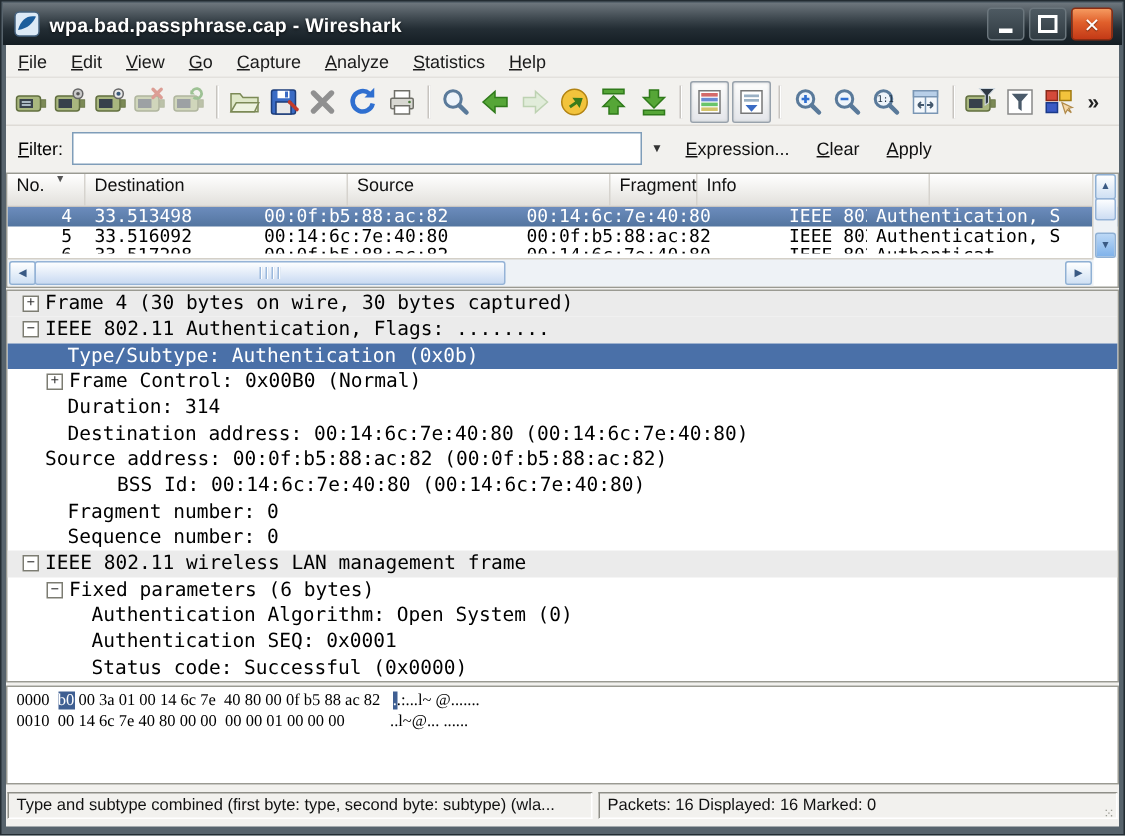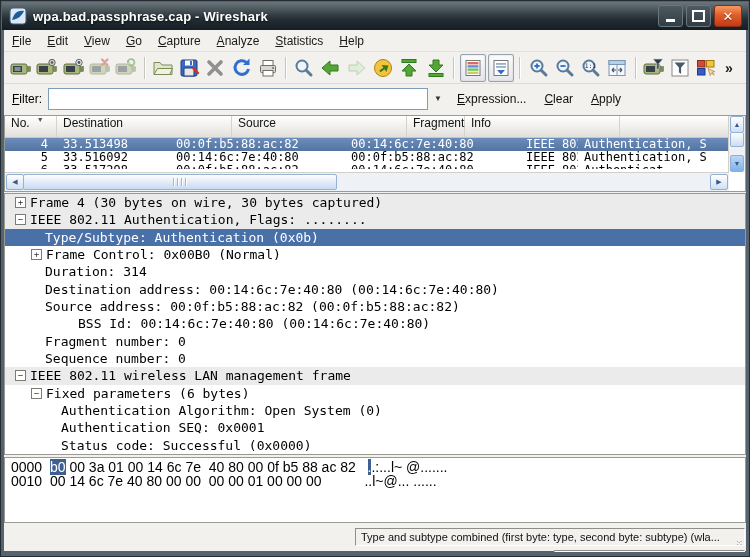--- a/index.html
+++ b/index.html
@@ -85,27 +85,27 @@
   .drow{height:17.33px;line-height:17.3px;font-family:"DejaVu Sans Mono","Liberation Mono",monospace;
     font-size:13px;white-space:pre;display:flex;align-items:center;color:#000;}
   .drow.shaded{background:#ebebeb;}
   .drow.selected{background:#4a70a8;color:#fff;}
   .expander{display:inline-flex;width:9px;height:9px;border:1px solid #7c7c72;background:#fff;
     color:#333;font-size:9px;line-height:7px;align-items:center;justify-content:center;
     font-family:"DejaVu Sans Mono",monospace;flex:0 0 auto;margin-right:4px;}
 
   
   .hex-pane{top:427px;height:66px;overflow:hidden;padding-top:2px;box-sizing:border-box;}
-  .hexrow{font-family:Liberation Sans, sans-serif;font-size:14px;line-height:14px;
+  .hexrow{font-family:Liberation Serif, serif;font-size:11px;line-height:14px;
     white-space:pre;padding-left:6px;color:#000;}
   .hl{background:#3f5f92;color:#fff;}
 
   
-  .statusbar{position:absolute;left:0;right:0;bottom:0;height:23px;display:flex;align-items:flex-end;
-    font-size:11px;color:#111;gap:4px;padding:0 1px;box-sizing:border-box;flex-direction:column;}
+  .statusbar{position:absolute;left:0;right:0;bottom:0;height:23px;display:flex;align-items:flex-start;
+    font-size:11px;color:#111;gap:4px;padding:0 1px;box-sizing:border-box;}
   .spanel{height:18px;border:1px solid;border-color:#8f8f88 #ffffff #ffffff #8f8f88;
     display:flex;align-items:center;padding:0 5px;box-sizing:border-box;white-space:nowrap;overflow:hidden;}
   .spanel.left{width:390px;flex:0 0 auto;}
   .spanel.right{flex:1 1 auto;}
   .sizegrip{position:absolute;right:2px;bottom:3px;color:#9a9a92;font-size:9px;letter-spacing:1px;}
 </style>
 </head>
 <body>
 
 <div class="window">
@@ -404,21 +404,21 @@
       </div>
     </div>
 
     <div class="pane detail-pane" id="detail-rows">
         <div class="drow shaded" style="padding-left: 10px;"><span class="expander">+</span><span>Frame 4 (30 bytes on wire, 30 bytes captured)</span></div>
         <div class="drow shaded" style="padding-left: 10px;"><span class="expander">−</span><span>IEEE 802.11 Authentication, Flags: ........</span></div>
         <div class="drow selected" style="padding-left: 40px;"><span>Type/Subtype: Authentication (0x0b)</span></div>
         <div class="drow" style="padding-left: 26px;"><span class="expander">+</span><span>Frame Control: 0x00B0 (Normal)</span></div>
         <div class="drow" style="padding-left: 40px;"><span>Duration: 314</span></div>
         <div class="drow" style="padding-left: 40px;"><span>Destination address: 00:14:6c:7e:40:80 (00:14:6c:7e:40:80)</span></div>
-        <div class="drow" style="padding-left: 40px;"><span>Source address: 00:0f:b5:88:ac:82 (00:0f:b5:88:ac:82)</span></div>
+        <div class="drow" style="padding-left: 25px;"><span>Source address: 00:0f:b5:88:ac:82 (00:0f:b5:88:ac:82)</span></div>
         <div class="drow" style="padding-left: 40px; margin-left: 33px;"><span>BSS Id: 00:14:6c:7e:40:80 (00:14:6c:7e:40:80)</span></div>
         <div class="drow" style="padding-left: 40px;"><span>Fragment number: 0</span></div>
         <div class="drow" style="padding-left: 40px;"><span>Sequence number: 0</span></div>
         <div class="drow shaded" style="padding-left: 10px;"><span class="expander">−</span><span>IEEE 802.11 wireless LAN management frame</span></div>
         <div class="drow" style="padding-left: 26px;"><span class="expander">−</span><span>Fixed parameters (6 bytes)</span></div>
         <div class="drow" style="padding-left: 56px;"><span>Authentication Algorithm: Open System (0)</span></div>
         <div class="drow" style="padding-left: 56px;"><span>Authentication SEQ: 0x0001</span></div>
         <div class="drow" style="padding-left: 56px;"><span>Status code: Successful (0x0000)</span></div>
       </div>
 

